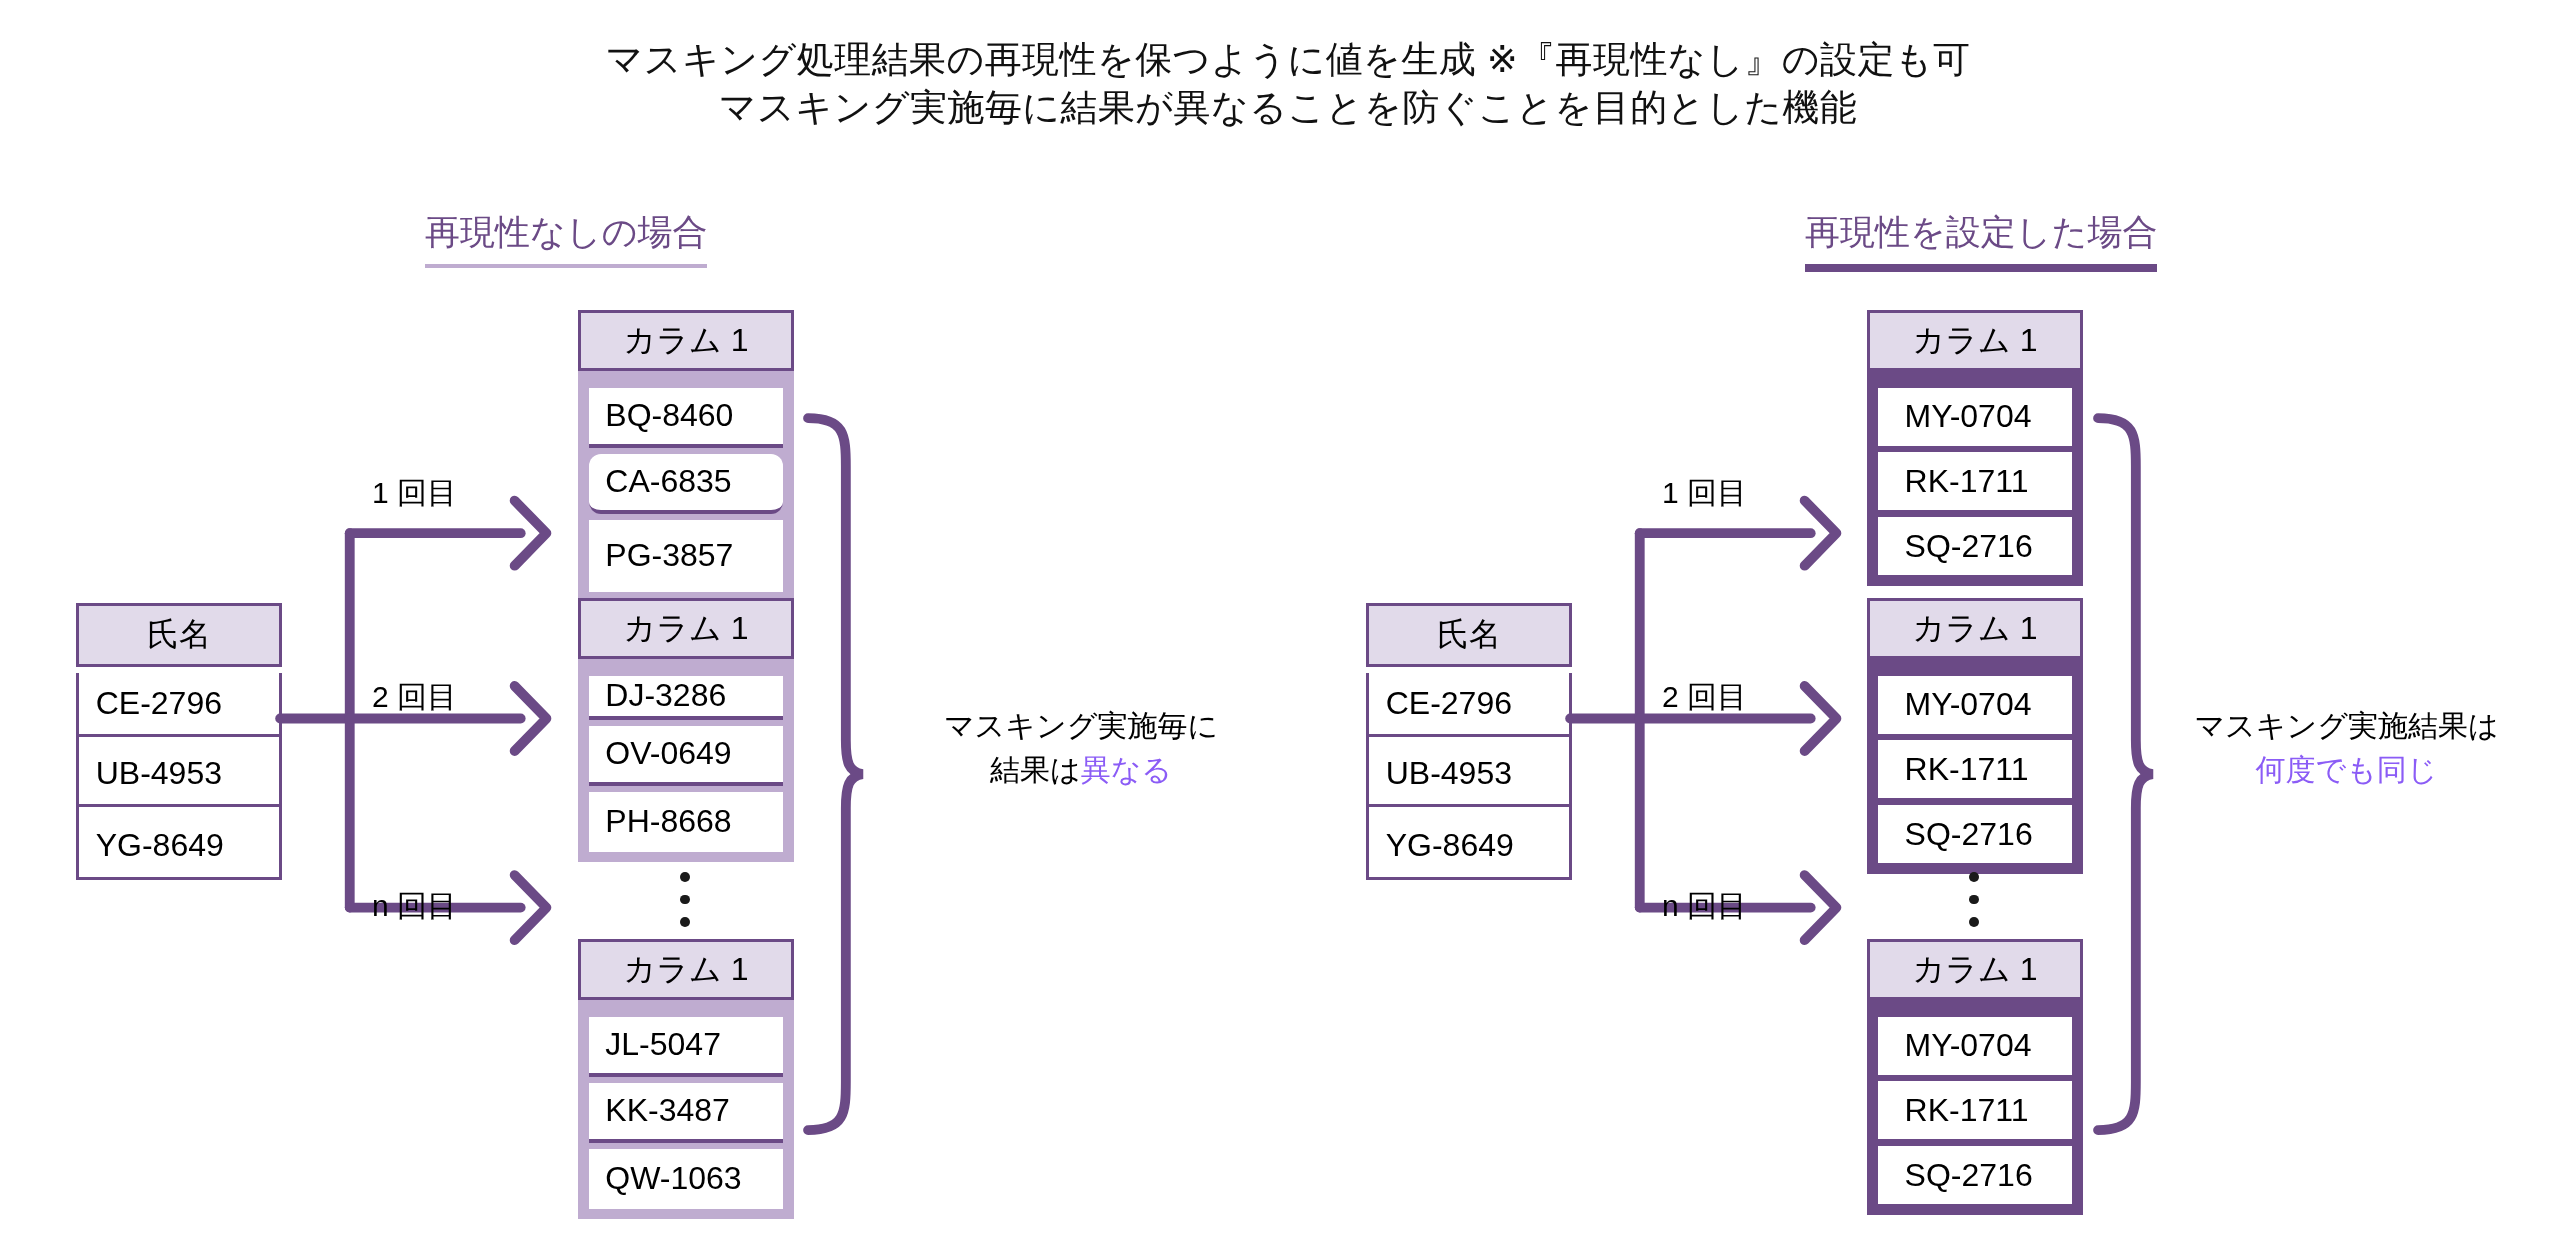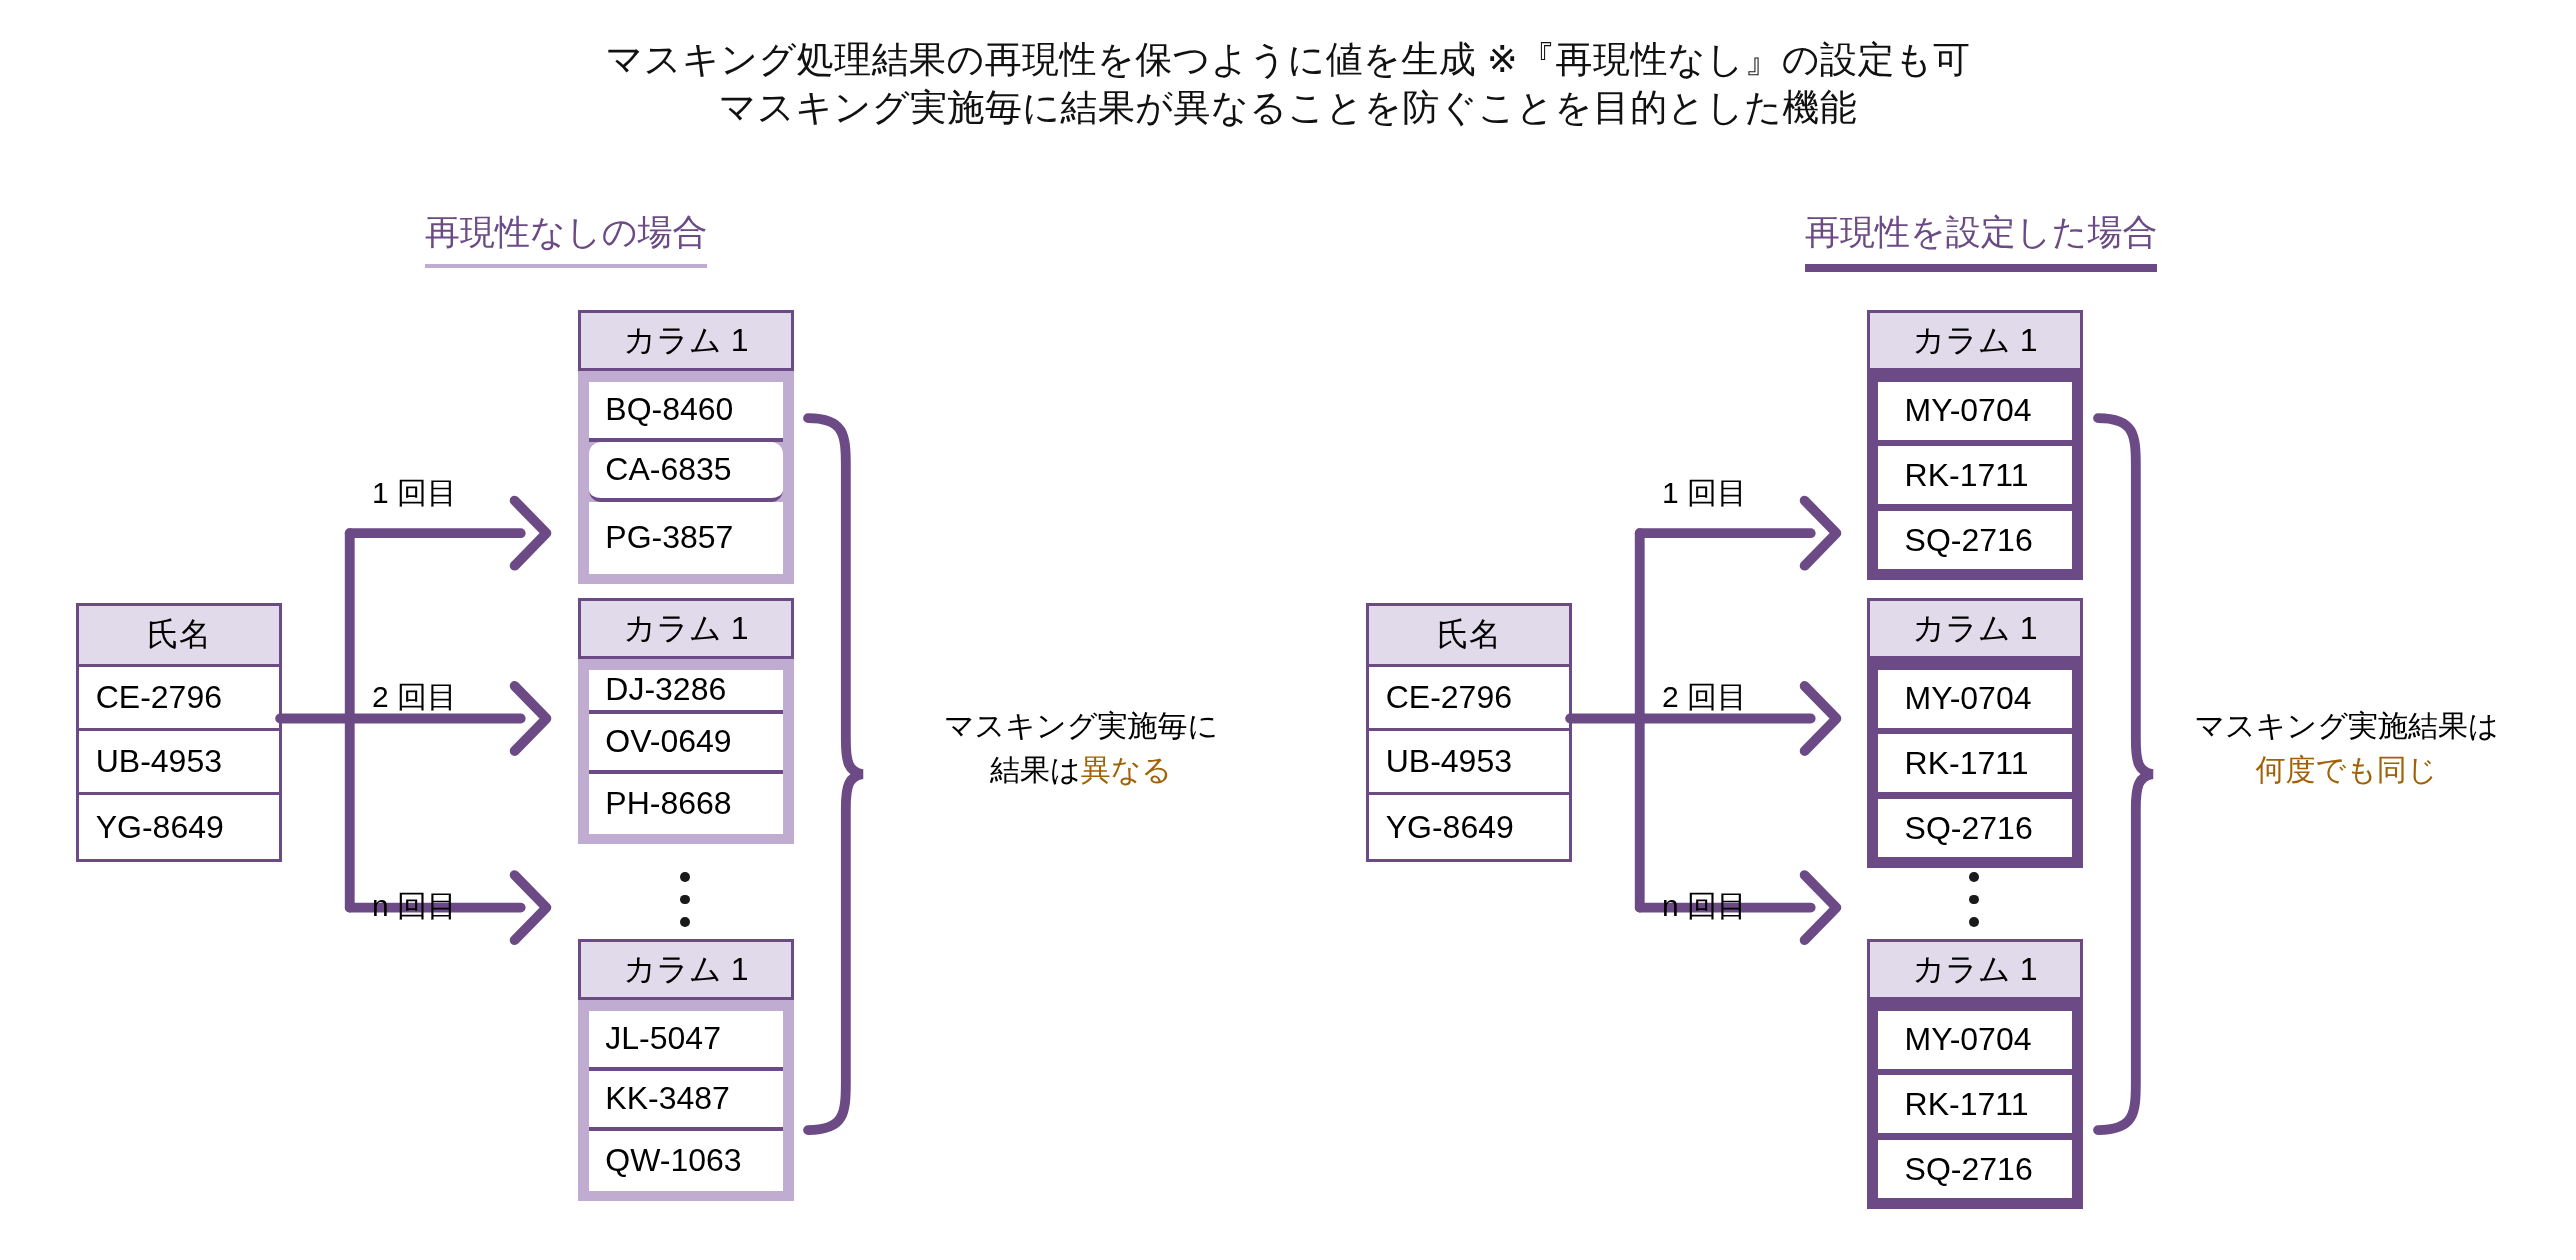--- a/index.html
+++ b/index.html
@@ -28,21 +28,21 @@
     box-sizing:border-box;
     background:#E1DAEA;border:3.8px solid #6B4A86;
     font-size:32px;text-align:center;
     display:flex;align-items:center;justify-content:center;
     white-space:nowrap;
   }
   .tbl .body{box-sizing:border-box;}
   .tbl .cell{
     box-sizing:border-box;background:#ffffff;
     font-size:32px;display:flex;align-items:center;
-    padding-left:16.7px;white-space:nowrap;
+    padding-left:16.7px;white-space:nowrap;margin-top:6px;
   }
 
   
   .src .body{border:3.8px solid #6B4A86;border-top:none;}
   .src .cell{border-bottom:3.8px solid #6B4A86;}
   .src .cell:last-child{border-bottom:none;}
 
   
   .res .body{background:#BFACD0;border:0;padding:10.6px;}
   .res .cell{border-bottom:4.5px solid #6B4A86;}
@@ -52,21 +52,21 @@
   .res.hl .body{background:#6B4A86;padding:10.6px;}
   .res.hl .cell{border-bottom:0;margin-bottom:6.8px;padding-left:27px;}
   .res.hl .cell:last-child{margin-bottom:0;}
 
   
   .vdots{display:flex;flex-direction:column;align-items:center;justify-content:space-between;}
   .vdots i{display:block;width:9.8px;height:9.8px;border-radius:50%;background:#1a1a1a;}
 
   
   .note{font-size:30px;line-height:1.45;text-align:center;white-space:nowrap;}
-  .note .hi{color:#a16207;}
+  .note .hi{color:#8b5cf6;}
 
   .arrow-label{font-size:30px;white-space:nowrap;}
 
   svg{overflow:visible;display:block;}
 </style>
 </head>
 <body>
 
 <div class="abs" id="title">
   <div>マスキング処理結果の再現性を保つように値を生成 ※『再現性なし』の設定も可</div>

